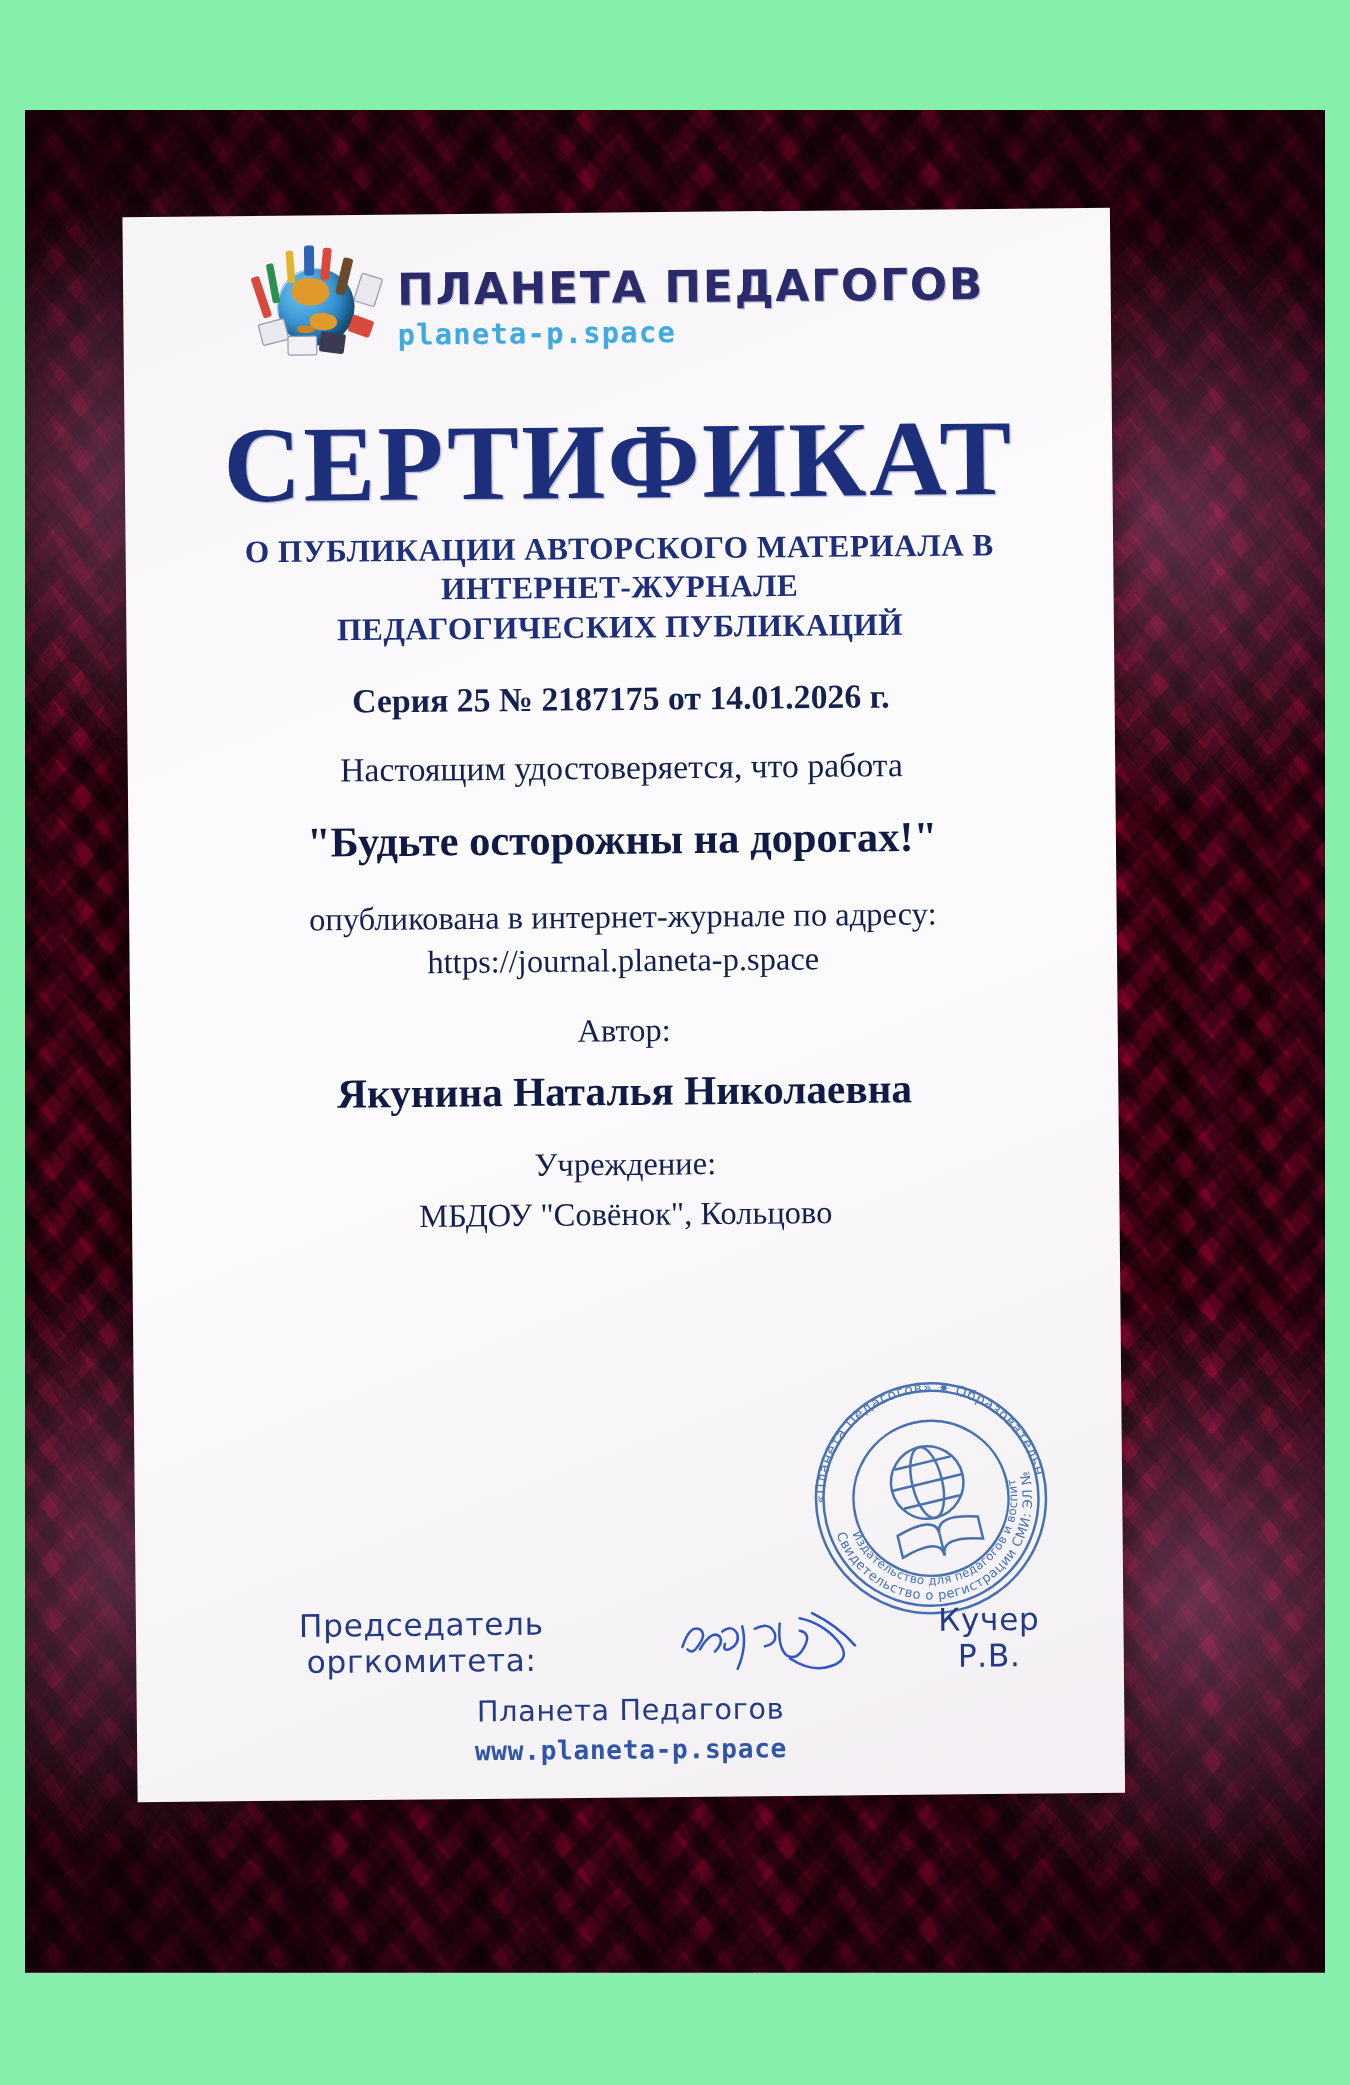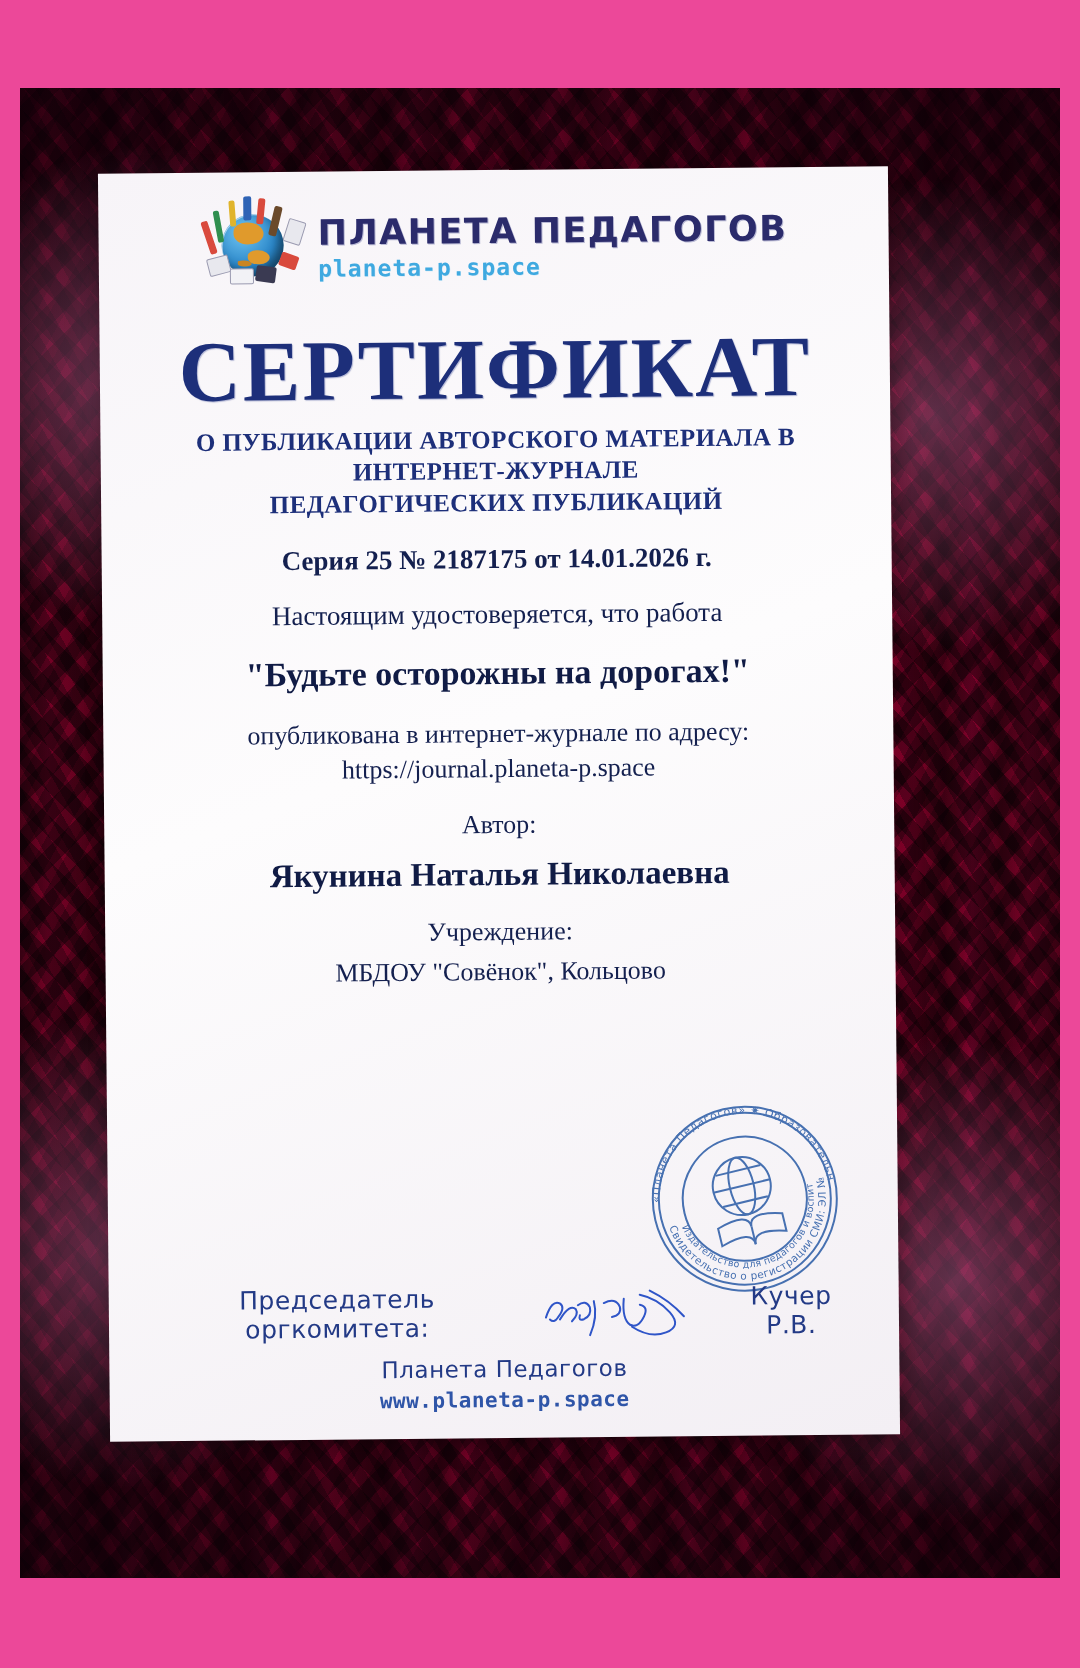--- a/index.html
+++ b/index.html
@@ -12,21 +12,21 @@
     height: 1668px;
     overflow: hidden;
     font-family: "Liberation Serif", serif;
   }
 
   
   #certificate-page {
     position: relative;
     width: 1080px;
     height: 1668px;
-    background: #ec4899;
+    background: #86efac;
   }
 
   
   #border-frame {
     position: absolute;
     left: 20px;
     top: 88px;
     width: 1040px;
     height: 1490px;
     background:

